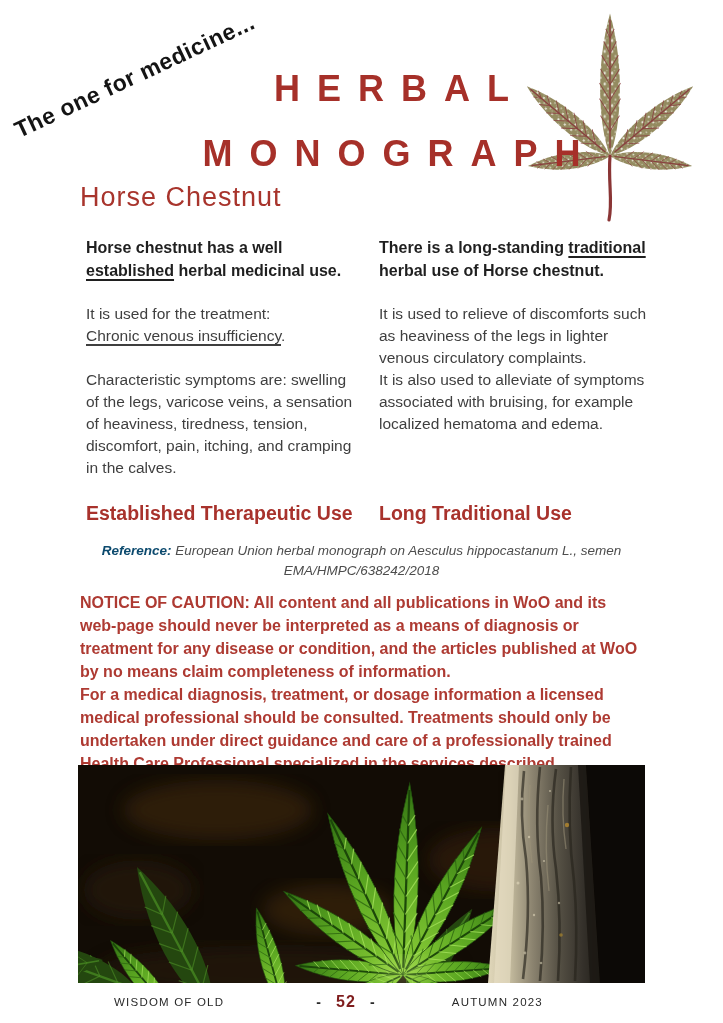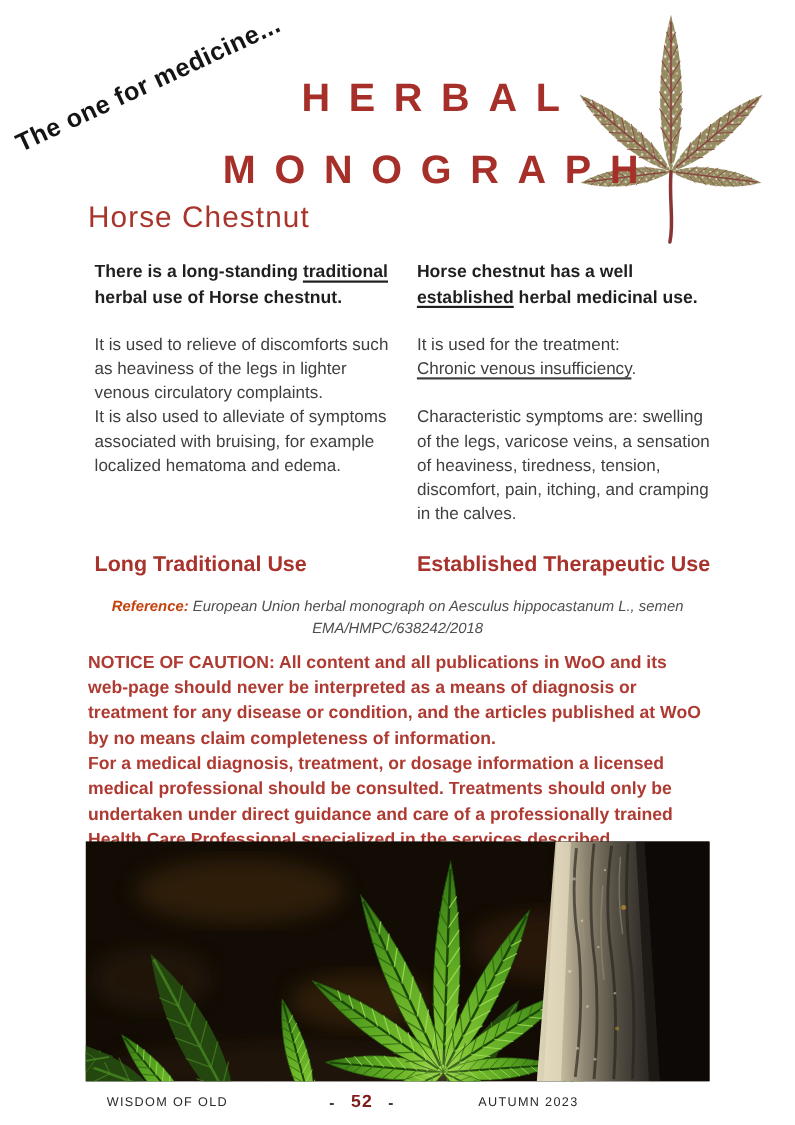--- a/index.html
+++ b/index.html
@@ -20,35 +20,35 @@
   .col{position:relative;flex:1;height:287px;font-size:15.5px;line-height:22px;color:#3f3f3f;}
   .col p{margin:0;}
   .intro{font-weight:700;color:#1f1f1f;font-size:16px;line-height:22.5px;margin-bottom:21px !important;}
   .gap-after{margin-bottom:22px !important;}
   .uline{text-decoration:underline;text-underline-offset:3px;text-decoration-thickness:1.5px;}
   .col-heading{position:absolute;bottom:0;left:0;font-size:19.5px;font-weight:700;color:#a8322c;white-space:nowrap;}
 
   
   .reference{position:absolute;left:40px;top:541px;width:643px;text-align:center;
              font-style:italic;font-size:13.5px;line-height:20px;color:#4d4d4d;}
-  .reference b{color:#c2410c;}
+  .reference b{color:#0c4a6e;}
 
   
   .caution{position:absolute;left:80px;top:591px;width:567px;font-size:16px;line-height:23px;
            color:#ae3a32;font-weight:600;}
   .caution p{margin:0;}
   .caution .lbl{font-weight:800;}
 
   
   .photo{position:absolute;left:78px;top:765px;width:567px;height:218px;background:#120c05;}
   .photo svg{display:block;}
 
   
   .footer{position:absolute;left:0;top:993px;width:623px;display:flex;justify-content:center;
-          align-items:center;font-size:11.5px;color:#2a2a2a;letter-spacing:1.2px;}
+          align-items:center;font-size:11.5px;color:#2a2a2a;letter-spacing:1.2px;padding-left:17px;}
   .footer .brand{margin-right:78px;}
   .footer .issue{margin-left:62px;}
   .footer .dash{font-weight:700;font-size:14px;margin:0 14px;}
   .footer .pagenum{font-weight:800;font-size:16px;letter-spacing:1px;color:#7f1d1d;}
 </style>
 </head>
 <body>
 
 <div class="page">
 
@@ -82,30 +82,30 @@
   </div>
 
   <div class="title-block">
     <div>HERBAL</div>
     <div>MONOGRAPH</div>
   </div>
   <div class="subtitle">Horse Chestnut</div>
 
   <div class="cols">
     <div class="col">
+      <p class="intro"><span>Horse chestnut has a well </span><span class="uline">established</span><span> herbal medicinal use.</span></p>
+      <p class="gap-after"><span>It is used for the treatment:</span><br><span class="uline">Chronic venous insufficiency</span><span>.</span></p>
+      <p>Characteristic symptoms are: swelling of the legs, varicose veins, a sensation of heaviness, tiredness, tension, discomfort, pain, itching, and cramping in the calves.</p>
+      <div class="col-heading">Established Therapeutic Use</div>
+    </div>
+    <div class="col">
       <p class="intro"><span>There is a long-standing </span><span class="uline">traditional</span><span> herbal use of Horse chestnut.</span></p>
       <p>It is used to relieve of discomforts such as heaviness of the legs in lighter venous circulatory complaints.</p>
       <p>It is also used to alleviate of symptoms associated with bruising, for example localized hematoma and edema.</p>
       <div class="col-heading">Long Traditional Use</div>
-    </div>
-    <div class="col">
-      <p class="intro"><span>Horse chestnut has a well </span><span class="uline">established</span><span> herbal medicinal use.</span></p>
-      <p class="gap-after"><span>It is used for the treatment:</span><br><span class="uline">Chronic venous insufficiency</span><span>.</span></p>
-      <p>Characteristic symptoms are: swelling of the legs, varicose veins, a sensation of heaviness, tiredness, tension, discomfort, pain, itching, and cramping in the calves.</p>
-      <div class="col-heading">Established Therapeutic Use</div>
     </div>
   </div>
 
   <div class="reference">
     <b>Reference:</b><span> European Union herbal monograph on Aesculus hippocastanum L., semen</span><br>
     <span>EMA/HMPC/638242/2018</span>
   </div>
 
   <div class="caution">
     <p><span class="lbl">NOTICE OF CAUTION:</span><span> All content and all publications in WoO and its web-page should never be interpreted as a means of diagnosis or treatment for any disease or condition, and the articles published at WoO by no means claim completeness of information.</span></p>

